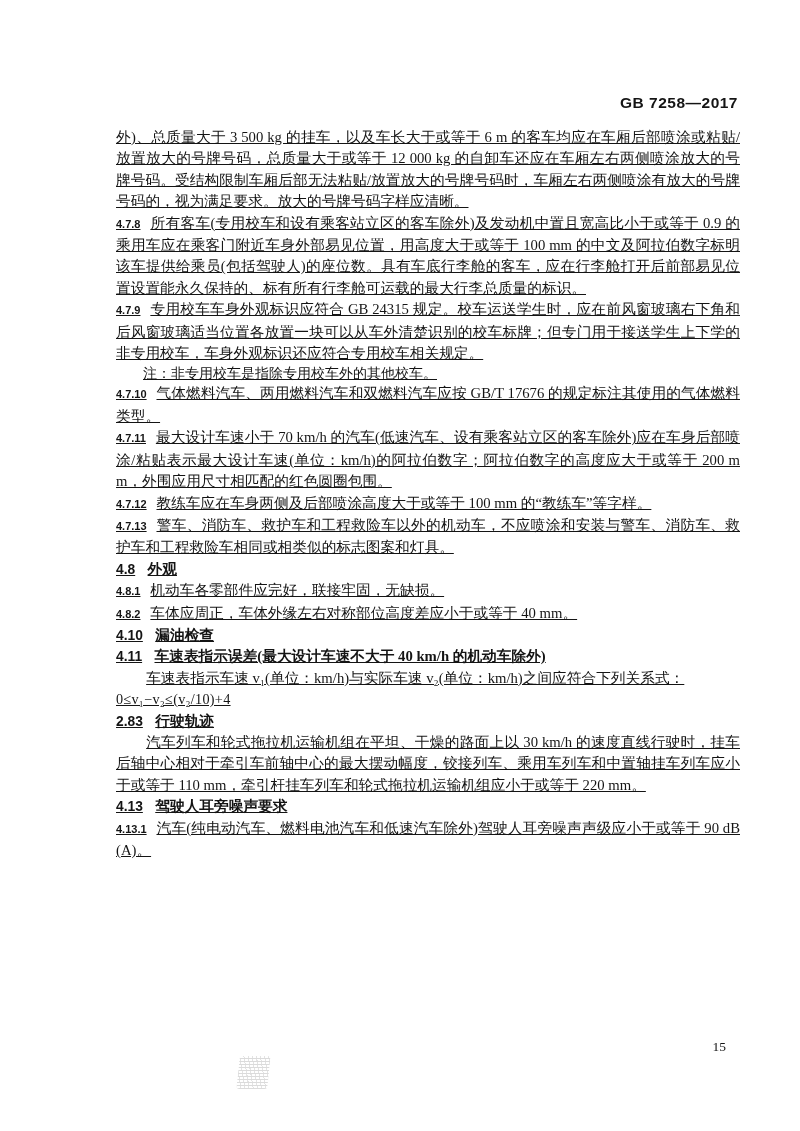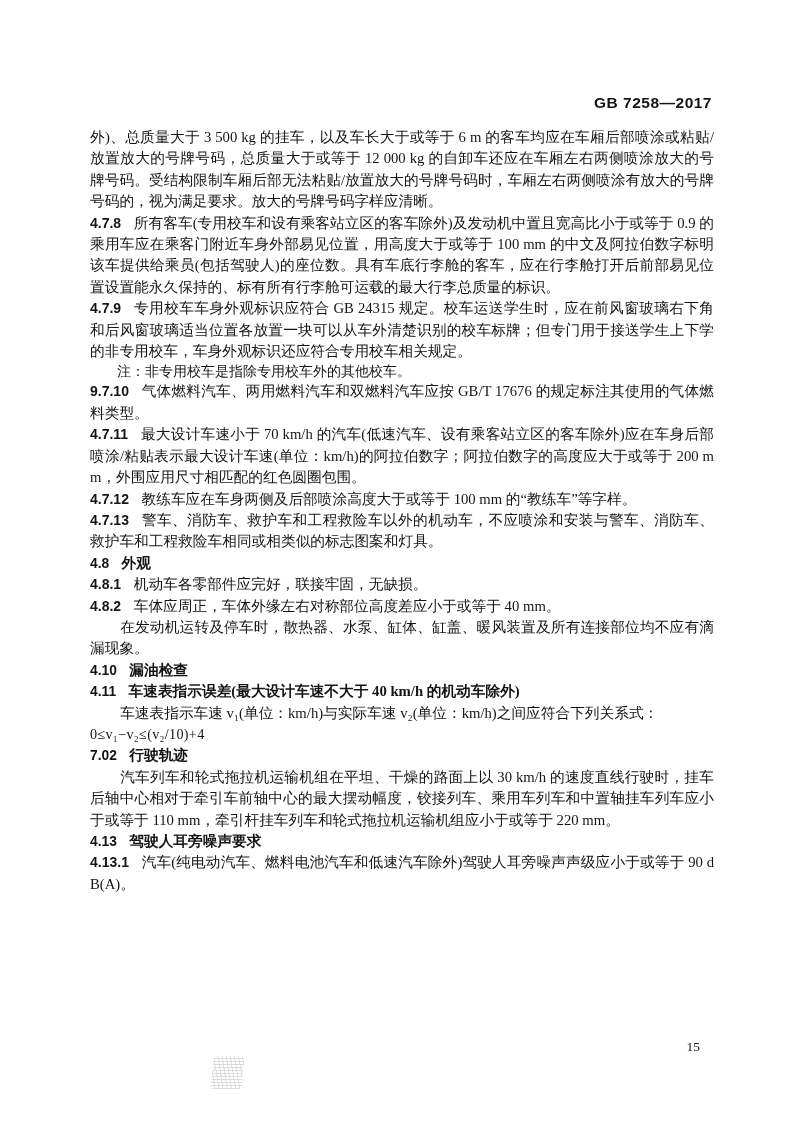--- a/index.html
+++ b/index.html
@@ -4,36 +4,36 @@
 <style>
   html,body{margin:0;padding:0;}
   body{
     width:800px;height:1131px;
     background:#ffffff;
     position:relative;
     font-family:"Liberation Serif","DejaVu Serif",serif;
     color:#141414;
     -webkit-font-smoothing:antialiased;
   }
-  .page{position:absolute;inset:0;overflow:hidden;}
+  .page{position:absolute;inset:0;overflow:hidden;margin-left:26px;}
   .header{
     position:absolute;top:94px;left:90px;width:622px;
     text-align:right;
     font-weight:bold;
     font-size:15.5px;
     letter-spacing:.5px;
     font-family:"Liberation Sans","DejaVu Sans",sans-serif;
   }
   main.body{
     position:absolute;top:127px;left:90px;width:624px;
     font-size:14.7px;
     line-height:21.4px;
   }
-  main.body p{margin:0;text-align:justify;text-justify:inter-ideograph;word-break:break-all;}
-  p.clause .num{font-weight:bold;padding-right:.9em;font-family:"Liberation Sans","DejaVu Sans",sans-serif;font-size:14px;}
+  main.body p{margin:0;text-align:justify;text-justify:inter-ideograph;word-break:break-all;text-decoration:underline;}
+  p.clause .num{font-weight:bold;padding-right:.9em;font-family:"Liberation Sans","DejaVu Sans",sans-serif;font-size:11px;}
   p.heading{font-weight:bold;margin:8px 0 8px 0;}
   p.heading .num{padding-right:.9em;font-family:"Liberation Sans","DejaVu Sans",sans-serif;font-size:13.8px;}
   p.note{font-size:14px;line-height:19px;padding-left:27px;margin:1px 0 2px 0;}
   p.ipara{text-indent:2.05em;}
   p.formula{text-align:center;text-indent:0;font-size:14.2px;letter-spacing:.3px;}
   .footer{
     position:absolute;top:1039px;left:90px;width:610px;
     text-align:right;font-size:13.5px;
     font-family:"Liberation Serif","DejaVu Serif",serif;
   }
@@ -48,33 +48,32 @@
 <body>
 
 <div class="page">
   <div class="header">GB 7258—2017</div>
 
   <main class="body" id="doc-body">
       <p class="para"><span class="txt">外)、总质量大于 3 500 kg 的挂车，以及车长大于或等于 6 m 的客车均应在车厢后部喷涂或粘贴/放置放大的号牌号码，总质量大于或等于 12 000 kg 的自卸车还应在车厢左右两侧喷涂放大的号牌号码。受结构限制车厢后部无法粘贴/放置放大的号牌号码时，车厢左右两侧喷涂有放大的号牌号码的，视为满足要求。放大的号牌号码字样应清晰。</span></p>
       <p class="clause"><span class="num">4.7.8</span><span class="txt">所有客车(专用校车和设有乘客站立区的客车除外)及发动机中置且宽高比小于或等于 0.9 的乘用车应在乘客门附近车身外部易见位置，用高度大于或等于 100 mm 的中文及阿拉伯数字标明该车提供给乘员(包括驾驶人)的座位数。具有车底行李舱的客车，应在行李舱打开后前部易见位置设置能永久保持的、标有所有行李舱可运载的最大行李总质量的标识。</span></p>
       <p class="clause"><span class="num">4.7.9</span><span class="txt">专用校车车身外观标识应符合 GB 24315 规定。校车运送学生时，应在前风窗玻璃右下角和后风窗玻璃适当位置各放置一块可以从车外清楚识别的校车标牌；但专门用于接送学生上下学的非专用校车，车身外观标识还应符合专用校车相关规定。</span></p>
       <p class="note"><span class="txt">注：非专用校车是指除专用校车外的其他校车。</span></p>
-      <p class="clause"><span class="num">9.7.10</span><span class="txt">气体燃料汽车、两用燃料汽车和双燃料汽车应按 GB/T 17676 的规定标注其使用的气体燃料类型。</span></p>
+      <p class="clause"><span class="num">4.7.10</span><span class="txt">气体燃料汽车、两用燃料汽车和双燃料汽车应按 GB/T 17676 的规定标注其使用的气体燃料类型。</span></p>
       <p class="clause"><span class="num">4.7.11</span><span class="txt">最大设计车速小于 70 km/h 的汽车(低速汽车、设有乘客站立区的客车除外)应在车身后部喷涂/粘贴表示最大设计车速(单位：km/h)的阿拉伯数字；阿拉伯数字的高度应大于或等于 200 mm，外围应用尺寸相匹配的红色圆圈包围。</span></p>
       <p class="clause"><span class="num">4.7.12</span><span class="txt">教练车应在车身两侧及后部喷涂高度大于或等于 100 mm 的“教练车”等字样。</span></p>
       <p class="clause"><span class="num">4.7.13</span><span class="txt">警车、消防车、救护车和工程救险车以外的机动车，不应喷涂和安装与警车、消防车、救护车和工程救险车相同或相类似的标志图案和灯具。</span></p>
       <p class="heading"><span class="num">4.8</span><span class="txt">外观</span></p>
       <p class="clause"><span class="num">4.8.1</span><span class="txt">机动车各零部件应完好，联接牢固，无缺损。</span></p>
       <p class="clause"><span class="num">4.8.2</span><span class="txt">车体应周正，车体外缘左右对称部位高度差应小于或等于 40 mm。</span></p>
-      <p class="ipara"><span class="txt">在发动机运转及停车时，散热器、水泵、缸体、缸盖、暖风装置及所有连接部位均不应有滴漏现象。</span></p>
       <p class="heading"><span class="num">4.10</span><span class="txt">漏油检查</span></p>
       <p class="heading"><span class="num">4.11</span><span class="txt">车速表指示误差(最大设计车速不大于 40 km/h 的机动车除外)</span></p>
       <p class="ipara"><span class="txt">车速表指示车速 v₁(单位：km/h)与实际车速 v₂(单位：km/h)之间应符合下列关系式：</span></p>
       <p class="formula"><span class="txt">0≤v₁−v₂≤(v₂/10)+4</span></p>
-      <p class="heading"><span class="num">7.02</span><span class="txt">行驶轨迹</span></p>
+      <p class="heading"><span class="num">2.83</span><span class="txt">行驶轨迹</span></p>
       <p class="ipara"><span class="txt">汽车列车和轮式拖拉机运输机组在平坦、干燥的路面上以 30 km/h 的速度直线行驶时，挂车后轴中心相对于牵引车前轴中心的最大摆动幅度，铰接列车、乘用车列车和中置轴挂车列车应小于或等于 110 mm，牵引杆挂车列车和轮式拖拉机运输机组应小于或等于 220 mm。</span></p>
       <p class="heading"><span class="num">4.13</span><span class="txt">驾驶人耳旁噪声要求</span></p>
       <p class="clause"><span class="num">4.13.1</span><span class="txt">汽车(纯电动汽车、燃料电池汽车和低速汽车除外)驾驶人耳旁噪声声级应小于或等于 90 dB(A)。</span></p>
     </main>
 
   <div class="watermark"></div>
 
   <div class="footer">15</div>
 </div>
 

